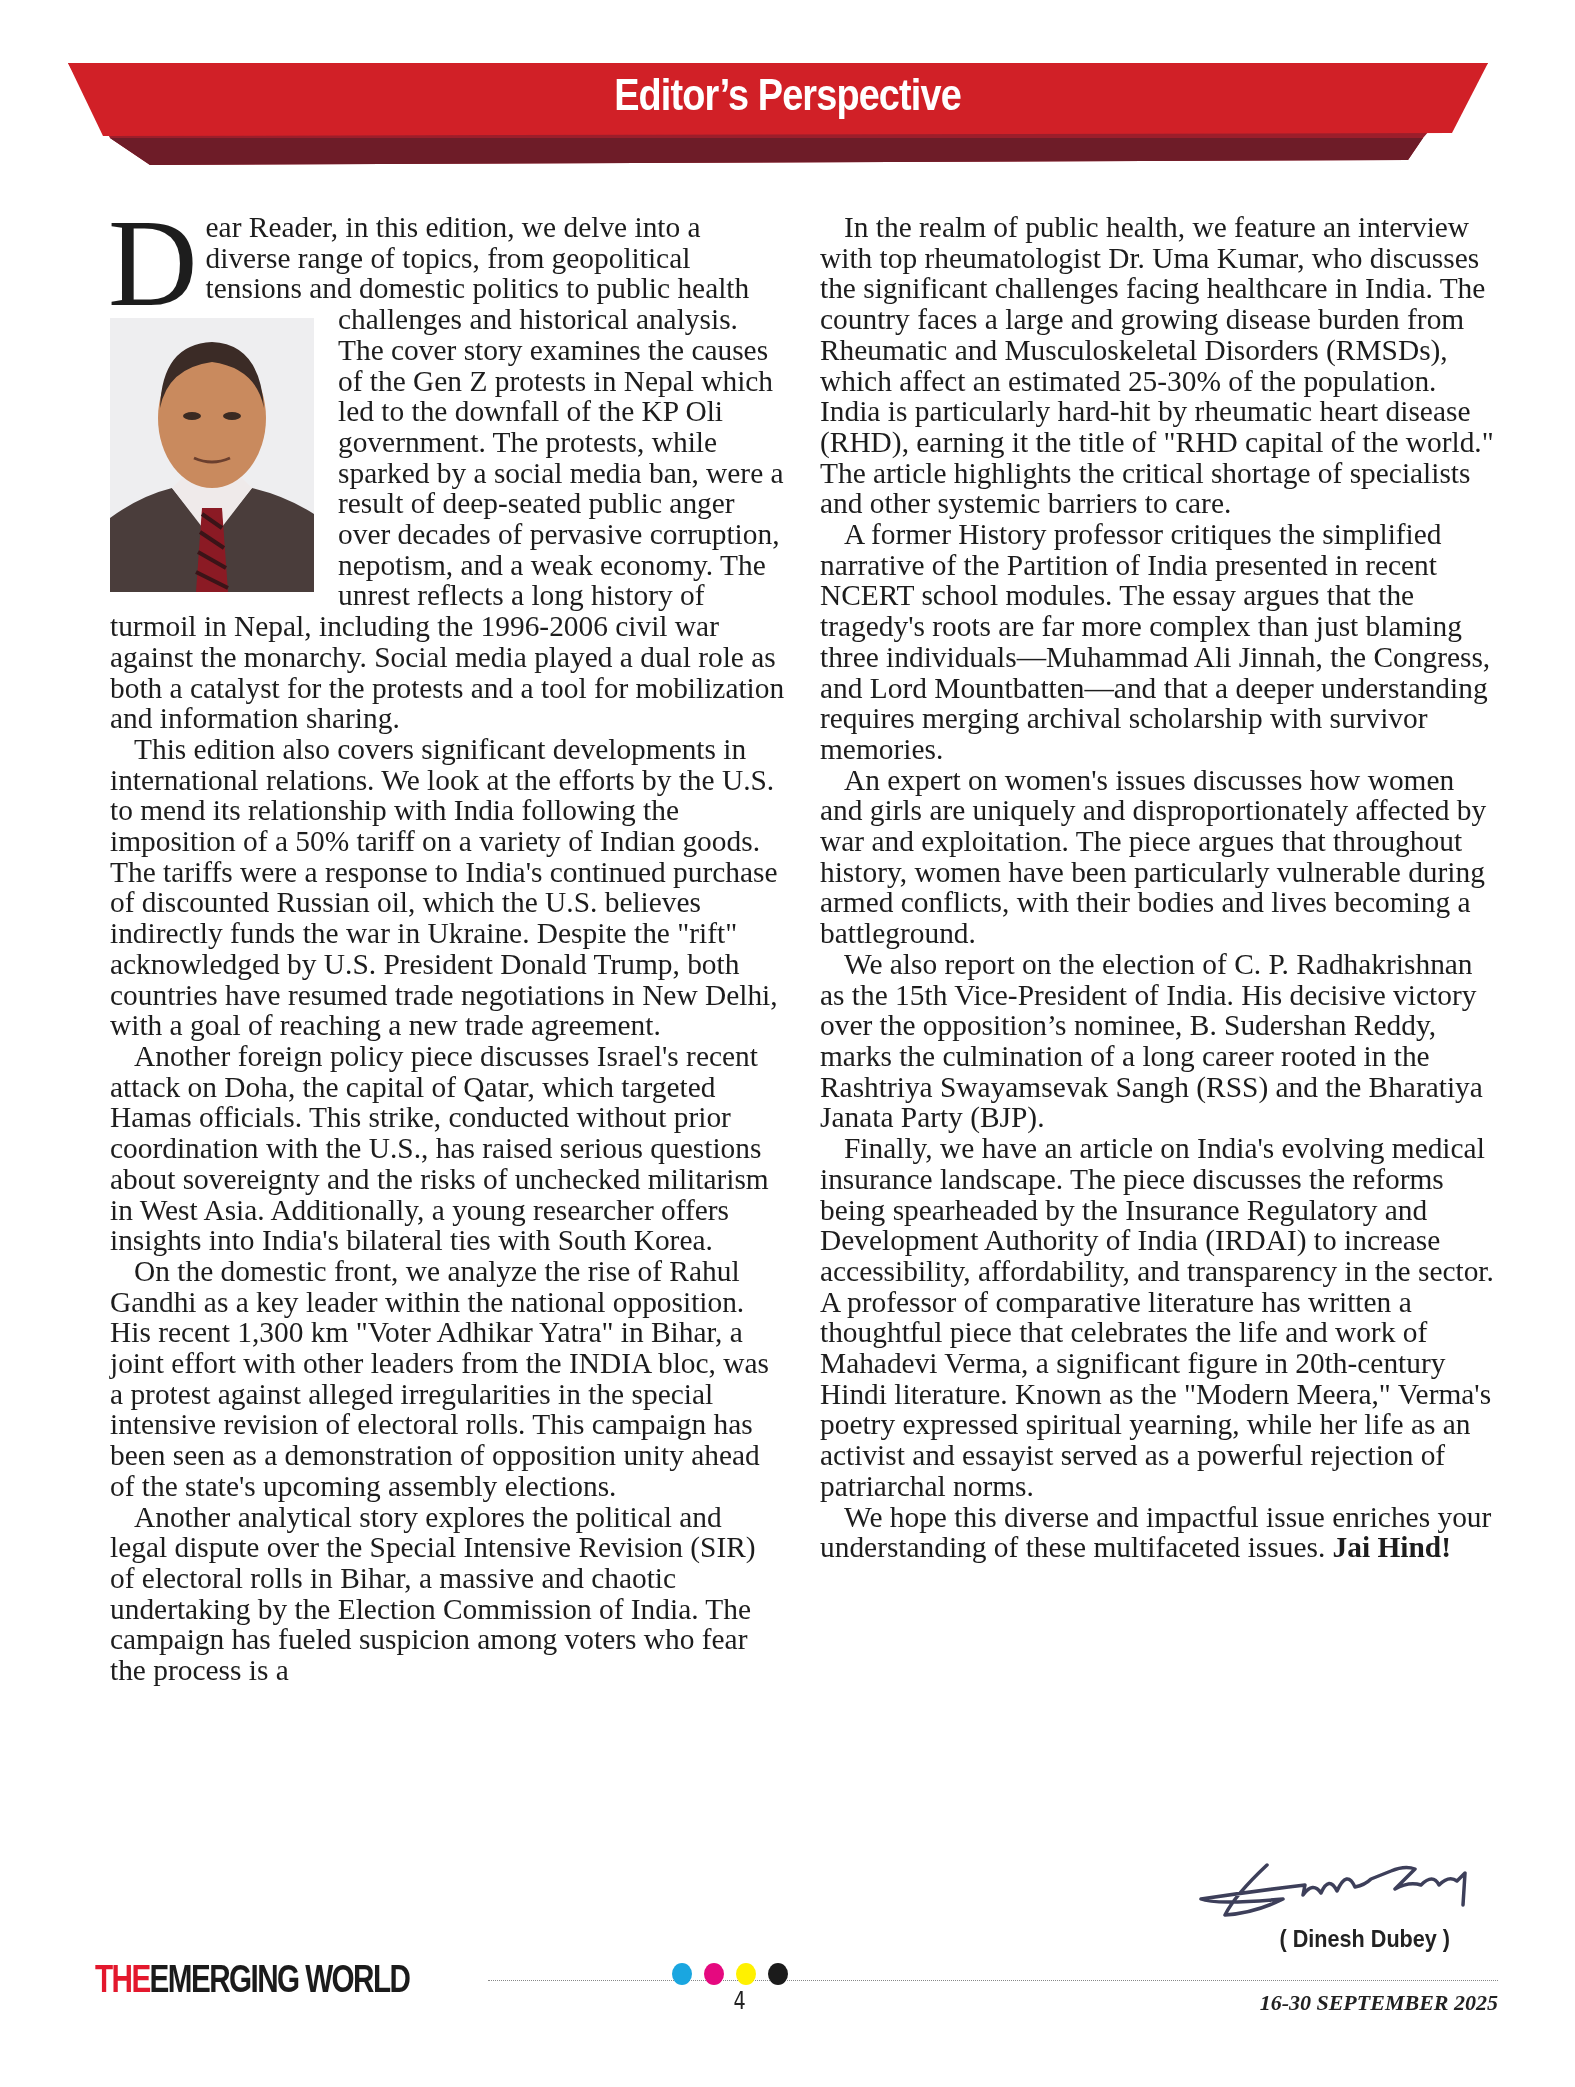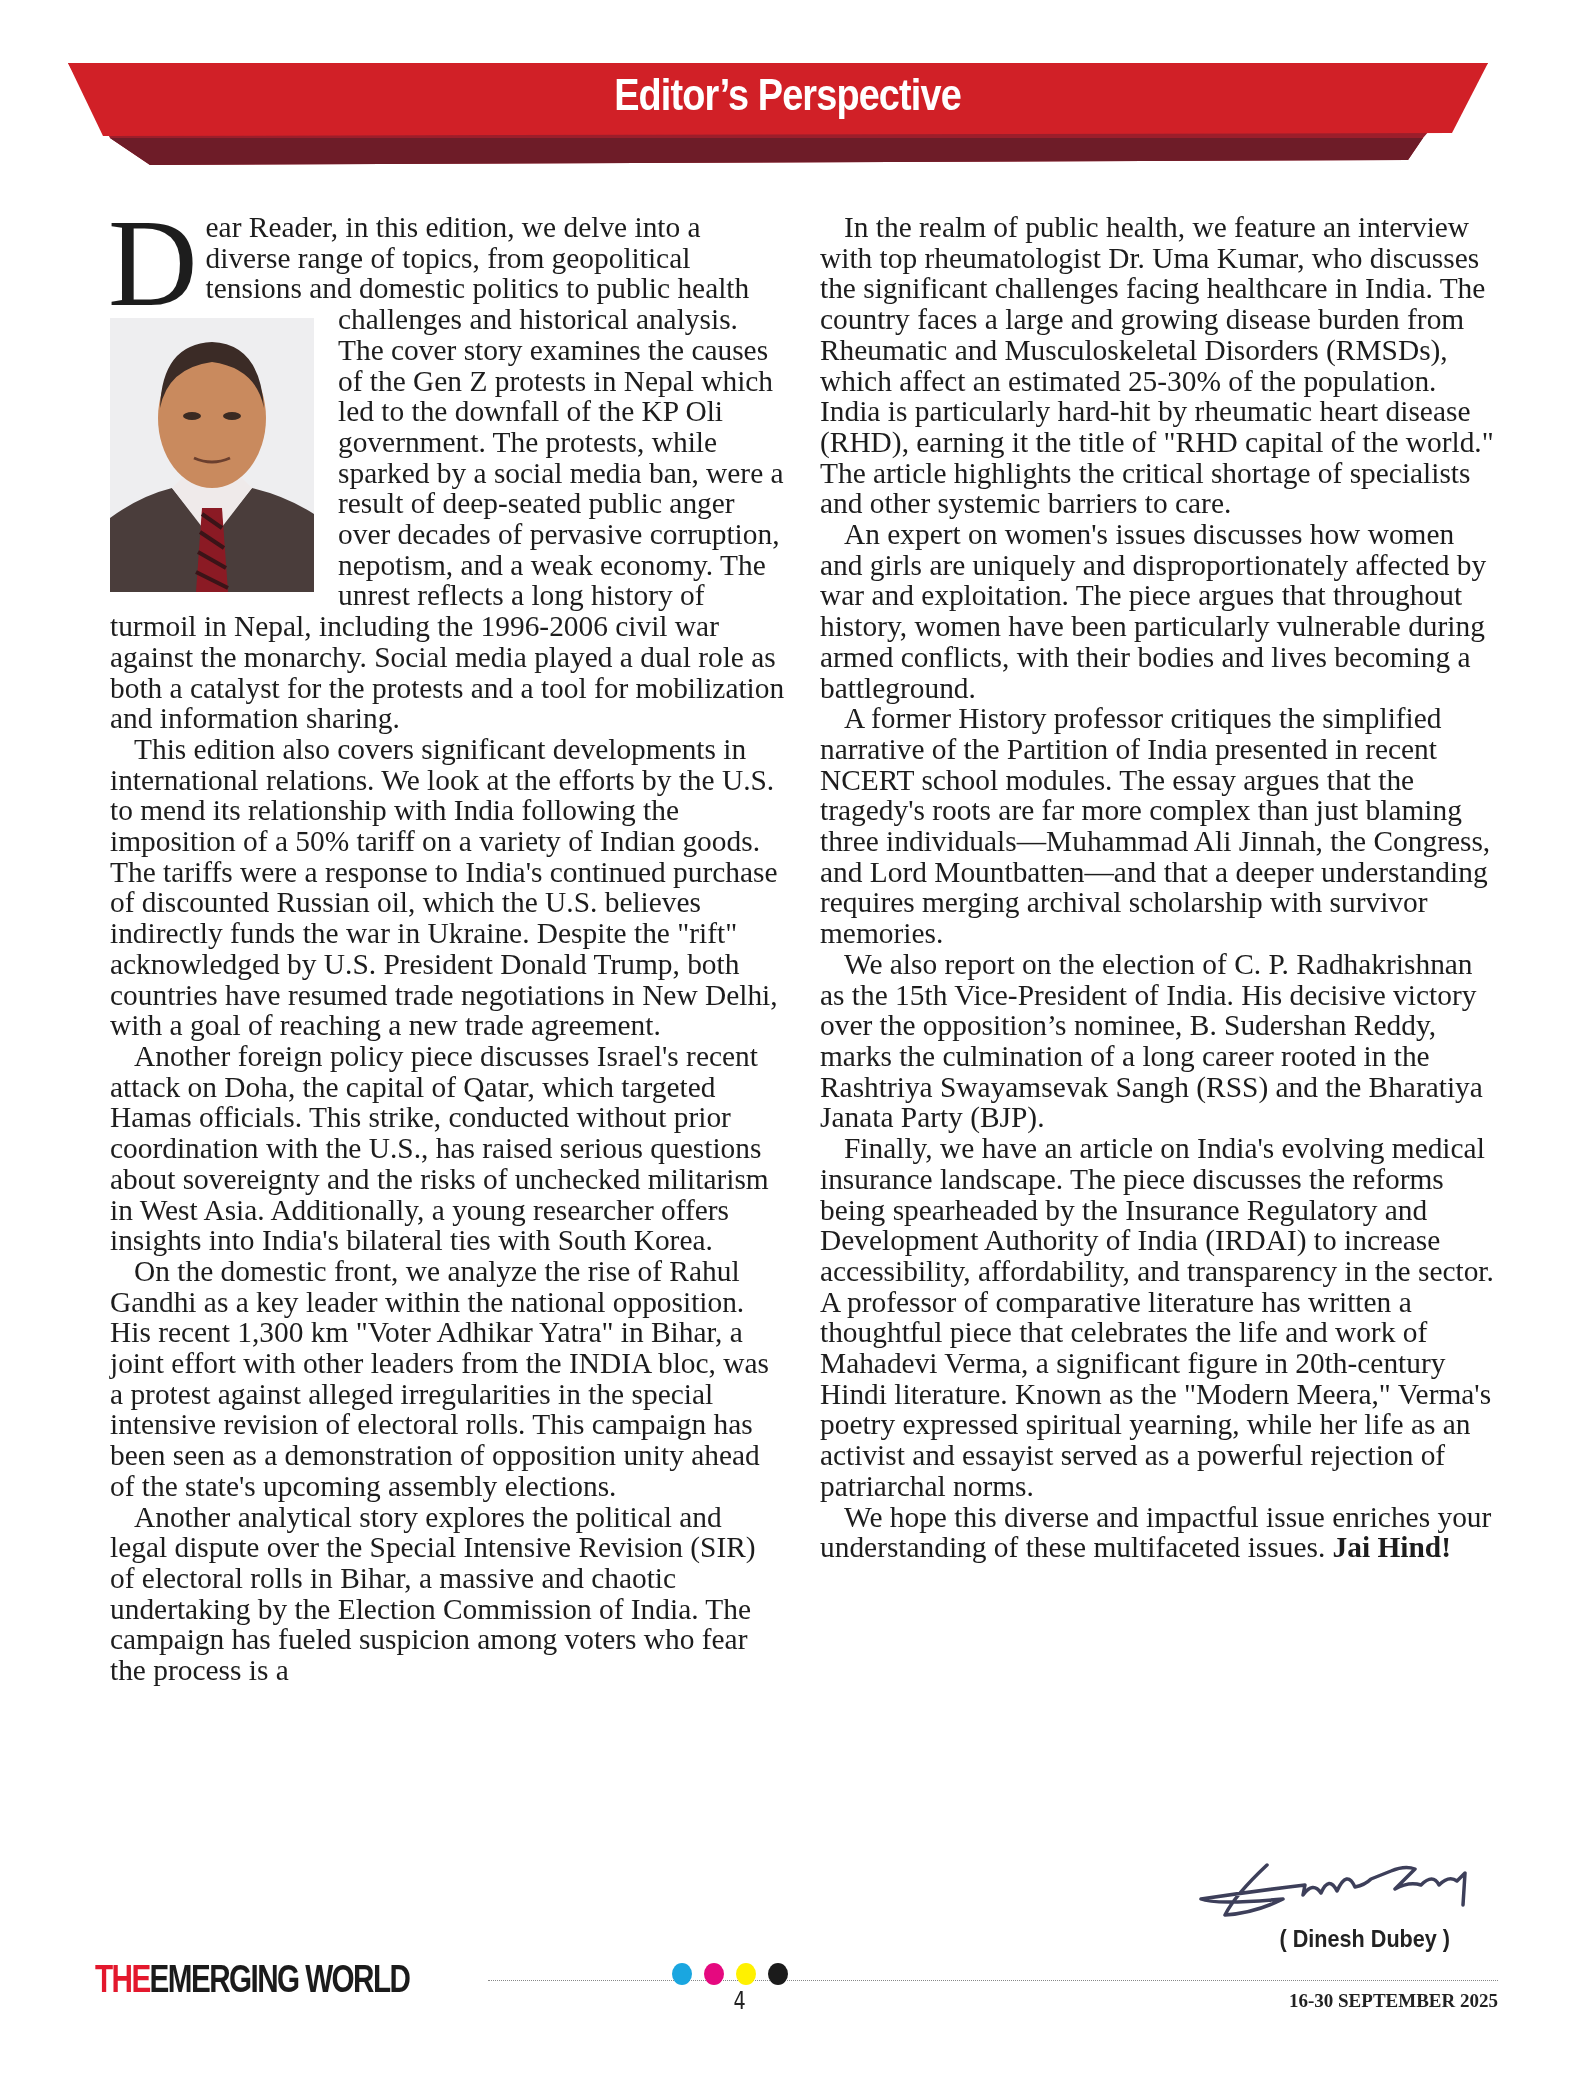--- a/index.html
+++ b/index.html
@@ -50,21 +50,21 @@
     .footer-logo .rest { color: #1b1b1b; }
     .footer-rule { position: absolute; left: 488px; top: 1980px; width: 1010px; border-top: 1px dotted #888; }
     .dots { position: absolute; left: 672px; top: 1963px; display: flex; gap: 12px; }
     .dot { width: 20px; height: 22px; border-radius: 50%; }
     .page-num {
       position: absolute; left: 732px; top: 1987px; font-family: "DejaVu Sans", sans-serif;
       font-size: 24px; color: #222; transform: scaleX(0.8);
     }
     .issue-date {
       position: absolute; right: 77px; top: 1990px; font-family: "Liberation Serif", serif;
-      font-weight: bold; font-size: 19px; color: #222;
+      font-weight: bold; font-size: 22px; color: #222; font-style: italic;
     }
   </style>
 </head>
 <body>
 
 <div class="banner">
   <svg width="1575" height="175" viewBox="0 0 1575 175">
     <polygon points="68,63 1488,63 1423,138 1408,160 150,165 110,138" fill="#9b1e2b"></polygon>
     <polygon points="110,138 1423,138 1408,160 150,165" fill="#6e1c28"></polygon>
     <polygon points="68,63 1488,63 1452,133 103,136" fill="#d12027"></polygon>
@@ -92,22 +92,22 @@
       </span><span>ear Reader, in this edition, we delve into a diverse range of topics, from geopolitical tensions and domestic politics to public health challenges and historical analysis. The cover story examines the causes of the Gen Z protests in Nepal which led to the downfall of the KP Oli government. The protests, while sparked by a social media ban, were a result of deep-seated public anger over decades of pervasive corruption, nepotism, and a weak economy. The unrest reflects a long history of turmoil in Nepal, including the 1996-2006 civil war against the monarchy. Social media played a dual role as both a catalyst for the protests and a tool for mobilization and information sharing.</span>
     </p>
     <p>This edition also covers significant developments in international relations. We look at the efforts by the U.S. to mend its relationship with India following the imposition of a 50% tariff on a variety of Indian goods. The tariffs were a response to India's continued purchase of discounted Russian oil, which the U.S. believes indirectly funds the war in Ukraine. Despite the "rift" acknowledged by U.S. President Donald Trump, both countries have resumed trade negotiations in New Delhi, with a goal of reaching a new trade agreement.</p>
     <p>Another foreign policy piece discusses Israel's recent attack on Doha, the capital of Qatar, which targeted Hamas officials. This strike, conducted without prior coordination with the U.S., has raised serious questions about sovereignty and the risks of unchecked militarism in West Asia. Additionally, a young researcher offers insights into India's bilateral ties with South Korea.</p>
     <p>On the domestic front, we analyze the rise of Rahul Gandhi as a key leader within the national opposition. His recent 1,300 km "Voter Adhikar Yatra" in Bihar, a joint effort with other leaders from the INDIA bloc, was a protest against alleged irregularities in the special intensive revision of electoral rolls. This campaign has been seen as a demonstration of opposition unity ahead of the state's upcoming assembly elections.</p>
     <p>Another analytical story explores the political and legal dispute over the Special Intensive Revision (SIR) of electoral rolls in Bihar, a massive and chaotic undertaking by the Election Commission of India. The campaign has fueled suspicion among voters who fear the process is a</p>
   </div>
 
   <div class="col col-right">
     <p>In the realm of public health, we feature an interview with top rheumatologist Dr. Uma Kumar, who discusses the significant challenges facing healthcare in India. The country faces a large and growing disease burden from Rheumatic and Musculoskeletal Disorders (RMSDs), which affect an estimated 25-30% of the population. India is particularly hard-hit by rheumatic heart disease (RHD), earning it the title of "RHD capital of the world." The article highlights the critical shortage of specialists and other systemic barriers to care.</p>
+    <p>A former History professor critiques the simplified narrative of the Partition of India presented in recent NCERT school modules. The essay argues that the tragedy's roots are far more complex than just blaming three individuals—Muhammad Ali Jinnah, the Congress, and Lord Mountbatten—and that a deeper understanding requires merging archival scholarship with survivor memories.</p>
     <p>An expert on women's issues discusses how women and girls are uniquely and disproportionately affected by war and exploitation. The piece argues that throughout history, women have been particularly vulnerable during armed conflicts, with their bodies and lives becoming a battleground.</p>
-    <p>A former History professor critiques the simplified narrative of the Partition of India presented in recent NCERT school modules. The essay argues that the tragedy's roots are far more complex than just blaming three individuals—Muhammad Ali Jinnah, the Congress, and Lord Mountbatten—and that a deeper understanding requires merging archival scholarship with survivor memories.</p>
     <p>We also report on the election of C. P. Radhakrishnan as the 15th Vice-President of India. His decisive victory over the opposition’s nominee, B. Sudershan Reddy, marks the culmination of a long career rooted in the Rashtriya Swayamsevak Sangh (RSS) and the Bharatiya Janata Party (BJP).</p>
     <p>Finally, we have an article on India's evolving medical insurance landscape. The piece discusses the reforms being spearheaded by the Insurance Regulatory and Development Authority of India (IRDAI) to increase accessibility, affordability, and transparency in the sector. A professor of comparative literature has written a thoughtful piece that celebrates the life and work of Mahadevi Verma, a significant figure in 20th-century Hindi literature. Known as the "Modern Meera," Verma's poetry expressed spiritual yearning, while her life as an activist and essayist served as a powerful rejection of patriarchal norms.</p>
     <p>
       <span>We hope this diverse and impactful issue enriches your understanding of these multifaceted issues.</span>
       <span class="bold">Jai Hind!</span>
     </p>
   </div>
 </div>
 
 <svg class="signature" width="300" height="70" viewBox="0 0 300 70">

